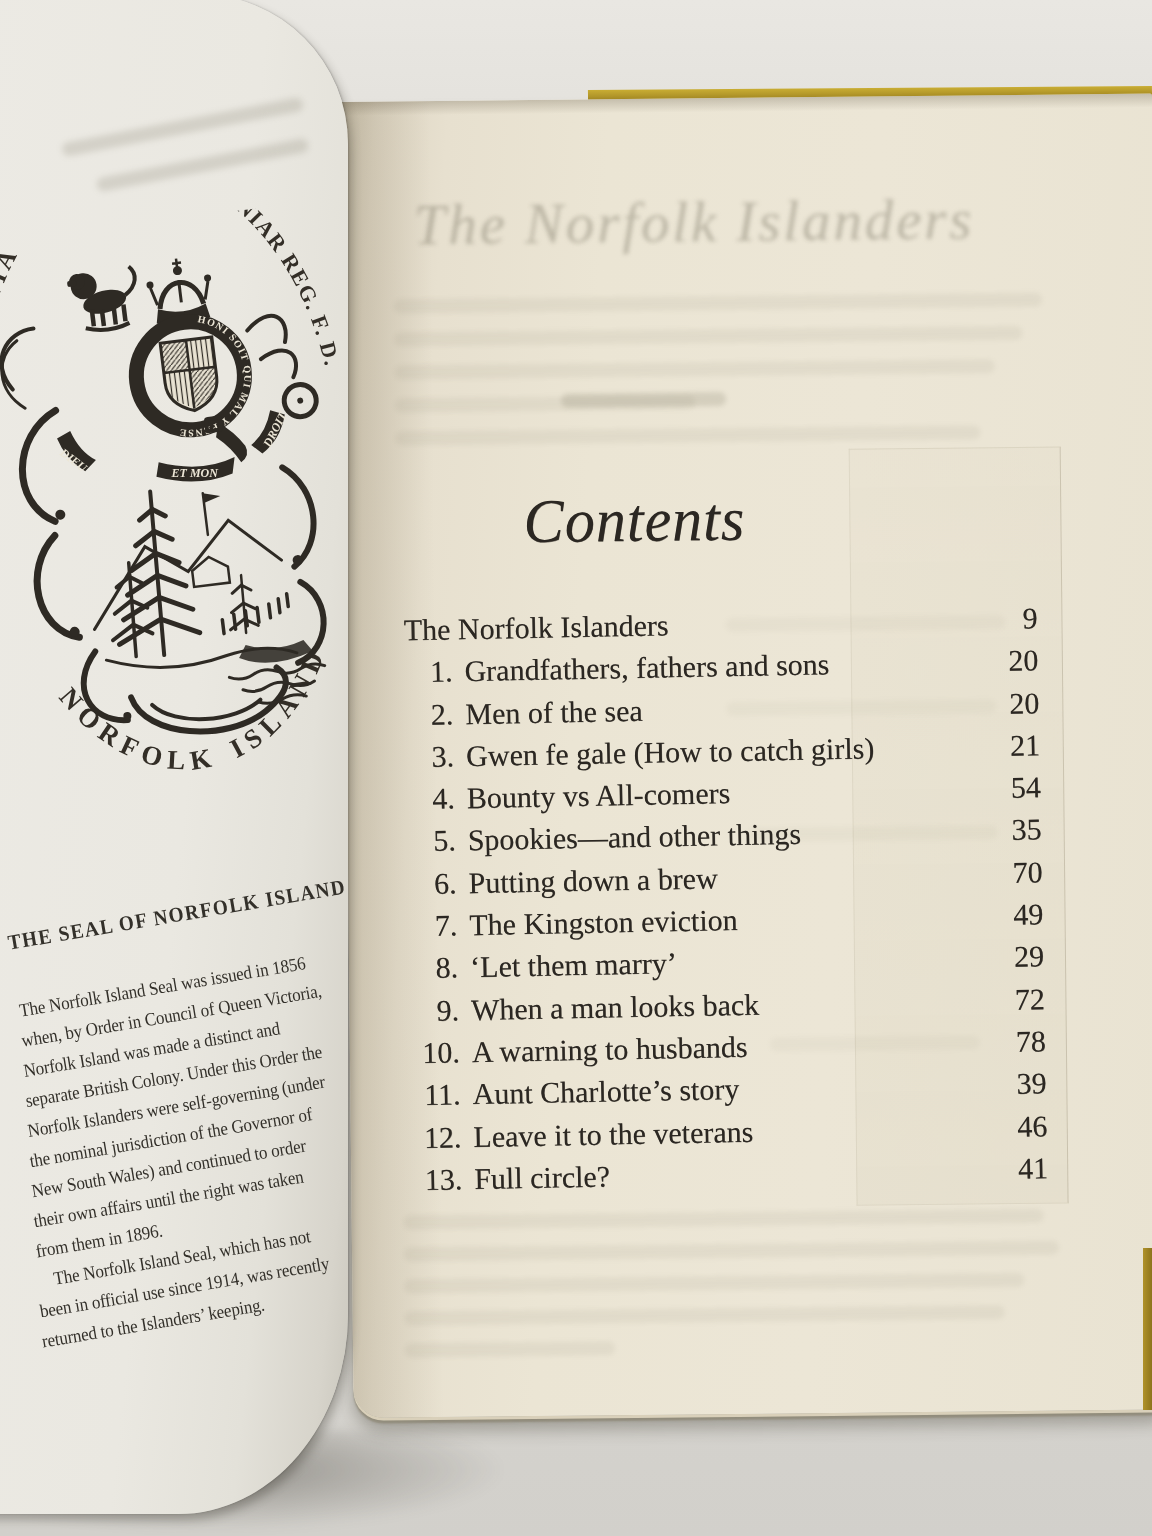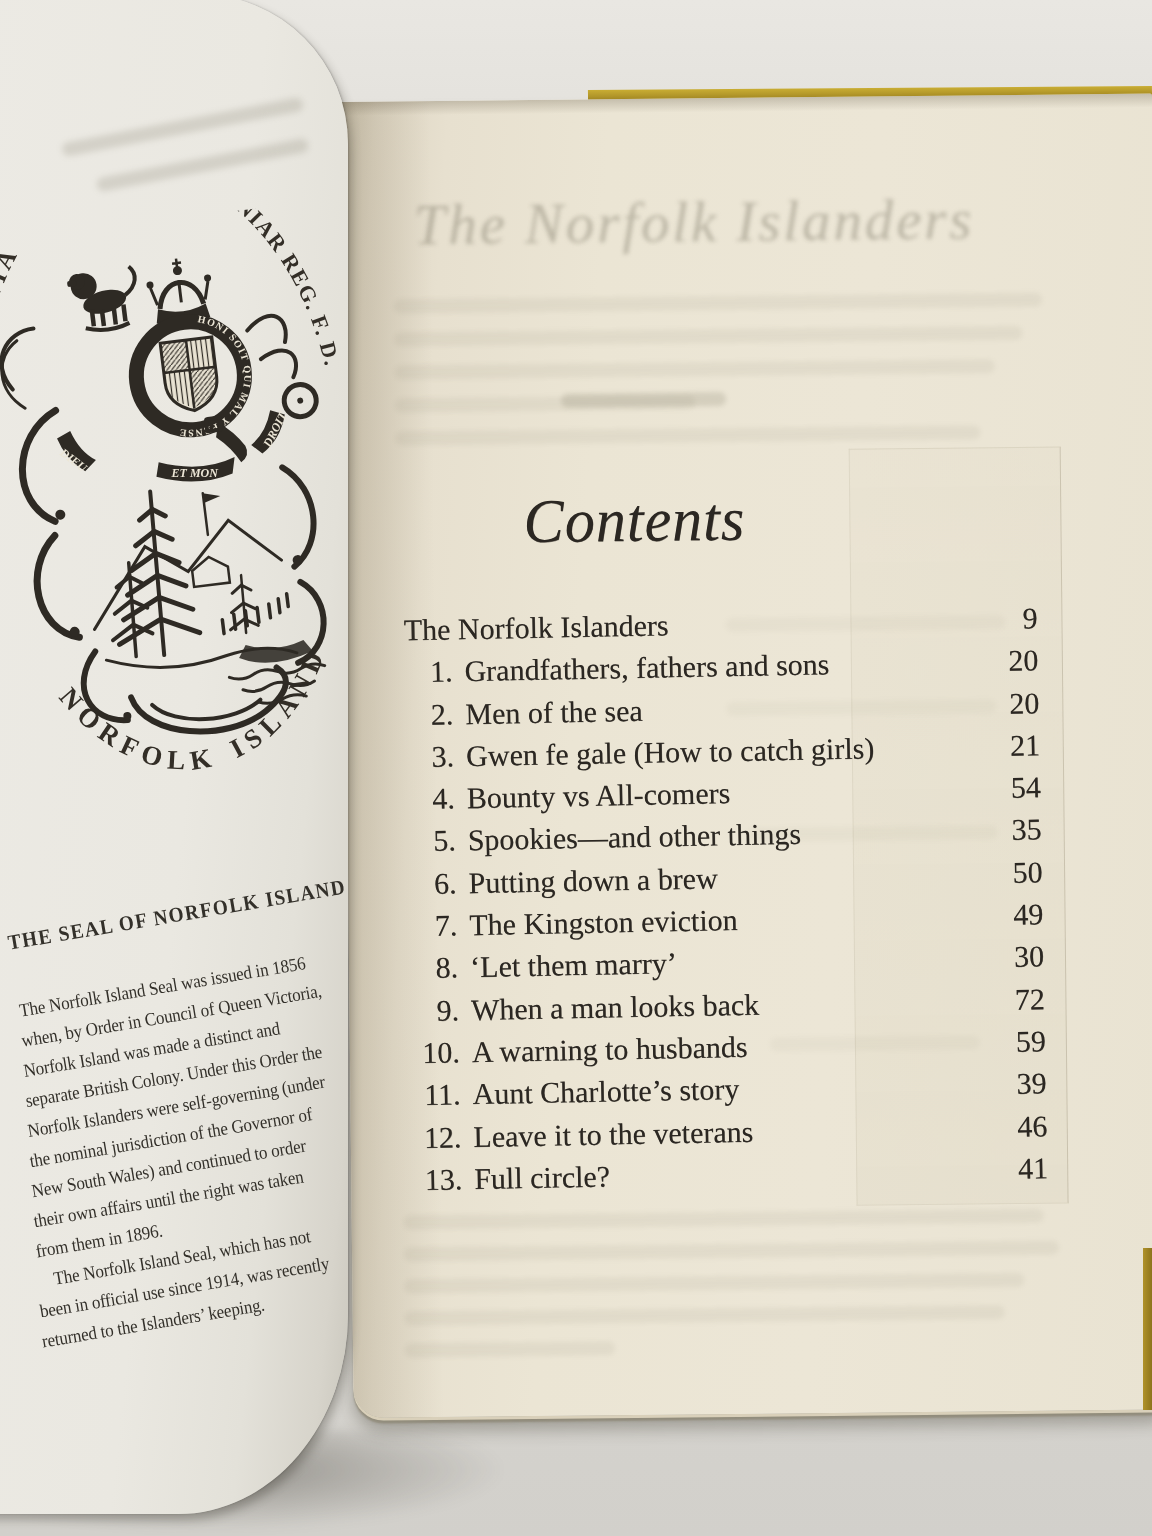--- a/index.html
+++ b/index.html
@@ -144,41 +144,41 @@
           <span class="toc-page">54</span>
         </div>
         <div class="toc-row">
           <span class="toc-num">5.</span>
           <span class="toc-title">Spookies—and other things</span>
           <span class="toc-page">35</span>
         </div>
         <div class="toc-row">
           <span class="toc-num">6.</span>
           <span class="toc-title">Putting down a brew</span>
-          <span class="toc-page">50</span>
+          <span class="toc-page">70</span>
         </div>
         <div class="toc-row">
           <span class="toc-num">7.</span>
           <span class="toc-title">The Kingston eviction</span>
           <span class="toc-page">49</span>
         </div>
         <div class="toc-row">
           <span class="toc-num">8.</span>
           <span class="toc-title">‘Let them marry’</span>
-          <span class="toc-page">30</span>
+          <span class="toc-page">29</span>
         </div>
         <div class="toc-row">
           <span class="toc-num">9.</span>
           <span class="toc-title">When a man looks back</span>
           <span class="toc-page">72</span>
         </div>
         <div class="toc-row">
           <span class="toc-num">10.</span>
           <span class="toc-title">A warning to husbands</span>
-          <span class="toc-page">59</span>
+          <span class="toc-page">78</span>
         </div>
         <div class="toc-row">
           <span class="toc-num">11.</span>
           <span class="toc-title">Aunt Charlotte’s story</span>
           <span class="toc-page">39</span>
         </div>
         <div class="toc-row">
           <span class="toc-num">12.</span>
           <span class="toc-title">Leave it to the veterans</span>
           <span class="toc-page">46</span>

